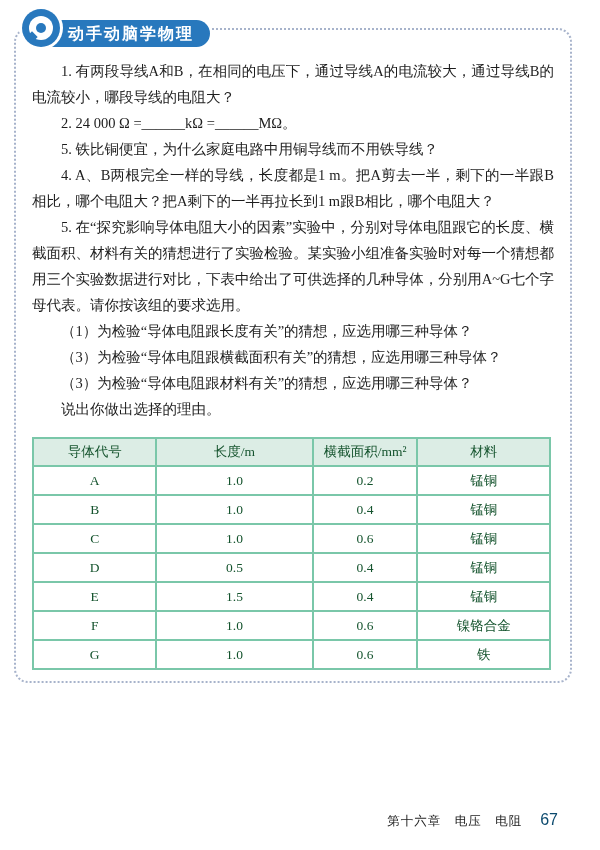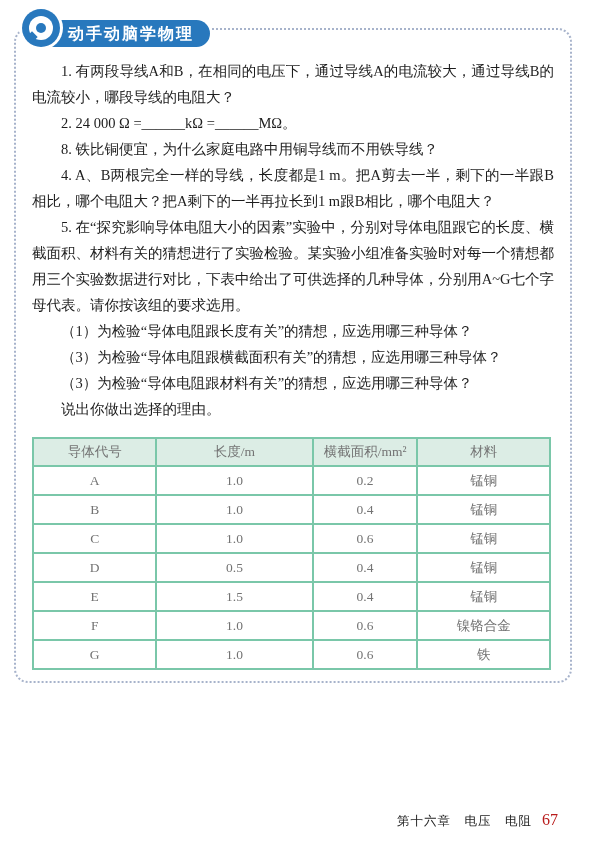--- a/index.html
+++ b/index.html
@@ -83,58 +83,58 @@
     border-collapse: collapse;
     width: 519px;
     margin-top: 15px;
     table-layout: fixed;
   }
   .conductor-table th, .conductor-table td {
     border: 2px solid #7ac7a9;
     text-align: center;
     font-weight: normal;
     font-size: 13.5px;
-    color: #737373;
+    color: #14532d;
     height: 28px;
     padding: 0 2px;
   }
   .conductor-table td { height: 29px; }
   .conductor-table thead th { background: #dcede5; }
   .col-0 { width: 119px; }
   .col-1 { width: 151px; margin-top: 25px; }
   .col-2 { width: 101px; }
   .col-3 { width: 128px; }
 
   
   .footer {
     position: absolute;
     right: 42px; bottom: 20px;
     display: flex; align-items: baseline;
     font-size: 12.5px;
     color: #222222;
   }
   .footer .chapter { letter-spacing: 1px; }
   .footer .page-num {
-    margin-left: 10px;
+    margin-left: 18px;
     font-size: 16px;
-    color: #b91c1c;
-    font-family: Liberation Serif, serif;
+    color: #0c4a6e;
+    font-family: Liberation Sans, sans-serif;
   }
 </style>
 </head>
 <body>
 
 <div class="page">
 
   <div class="dashed-box">
     <div class="content">
       <div id="questions-container">
           <div class="para">1. 有两段导线A和B，在相同的电压下，通过导线A的电流较大，通过导线B的电流较小，哪段导线的电阻大？</div>
           <div class="para">2. 24 000 Ω =______kΩ =______MΩ。</div>
-          <div class="para">8. 铁比铜便宜，为什么家庭电路中用铜导线而不用铁导线？</div>
+          <div class="para">5. 铁比铜便宜，为什么家庭电路中用铜导线而不用铁导线？</div>
           <div class="para">4. A、B两根完全一样的导线，长度都是1 m。把A剪去一半，剩下的一半跟B相比，哪个电阻大？把A剩下的一半再拉长到1 m跟B相比，哪个电阻大？</div>
           <div class="para">5. 在“探究影响导体电阻大小的因素”实验中，分别对导体电阻跟它的长度、横截面积、材料有关的猜想进行了实验检验。某实验小组准备实验时对每一个猜想都用三个实验数据进行对比，下表中给出了可供选择的几种导体，分别用A~G七个字母代表。请你按该组的要求选用。</div>
           <div class="para">（1）为检验“导体电阻跟长度有关”的猜想，应选用哪三种导体？</div>
           <div class="para">（3）为检验“导体电阻跟横截面积有关”的猜想，应选用哪三种导体？</div>
           <div class="para">（3）为检验“导体电阻跟材料有关”的猜想，应选用哪三种导体？</div>
           <div class="para">说出你做出选择的理由。</div>
         </div>
 
       <table class="conductor-table">
         <thead>

